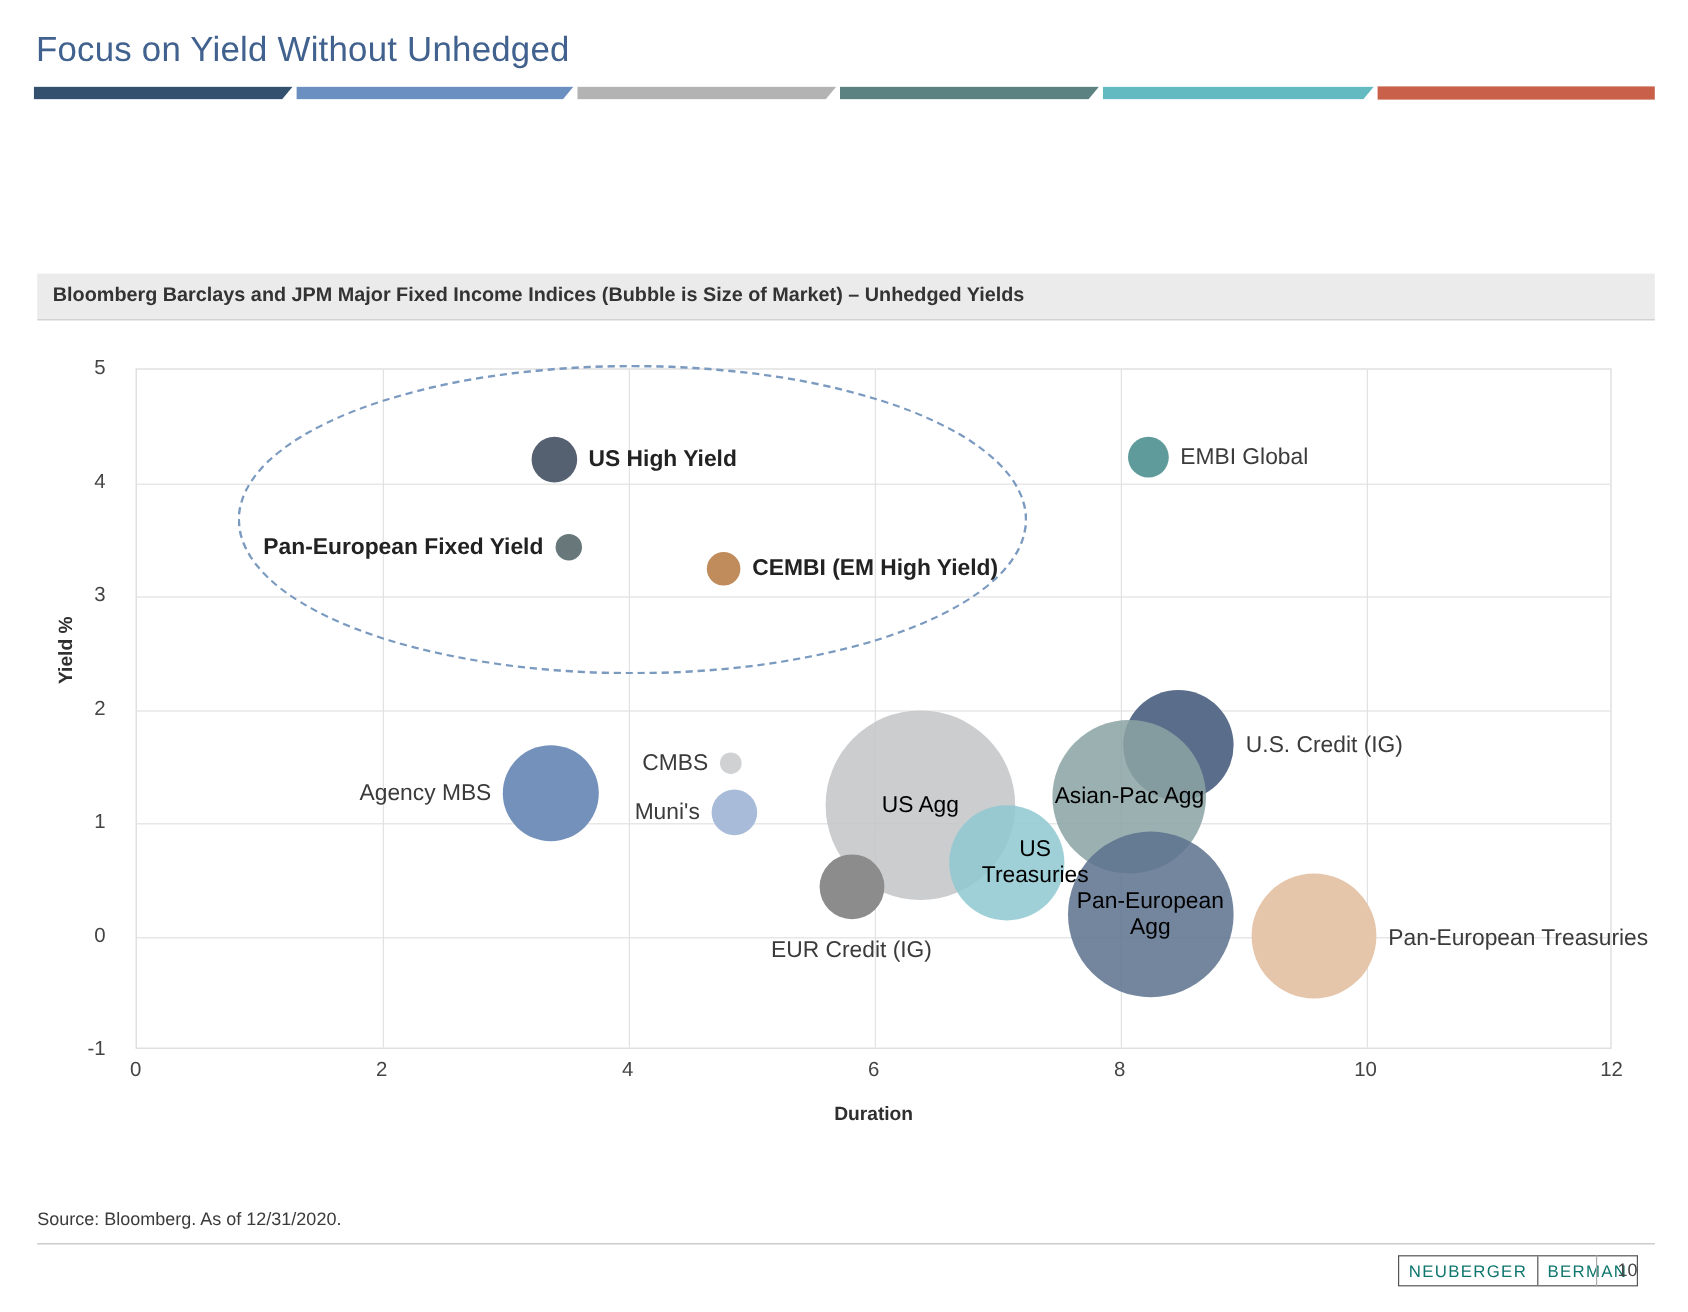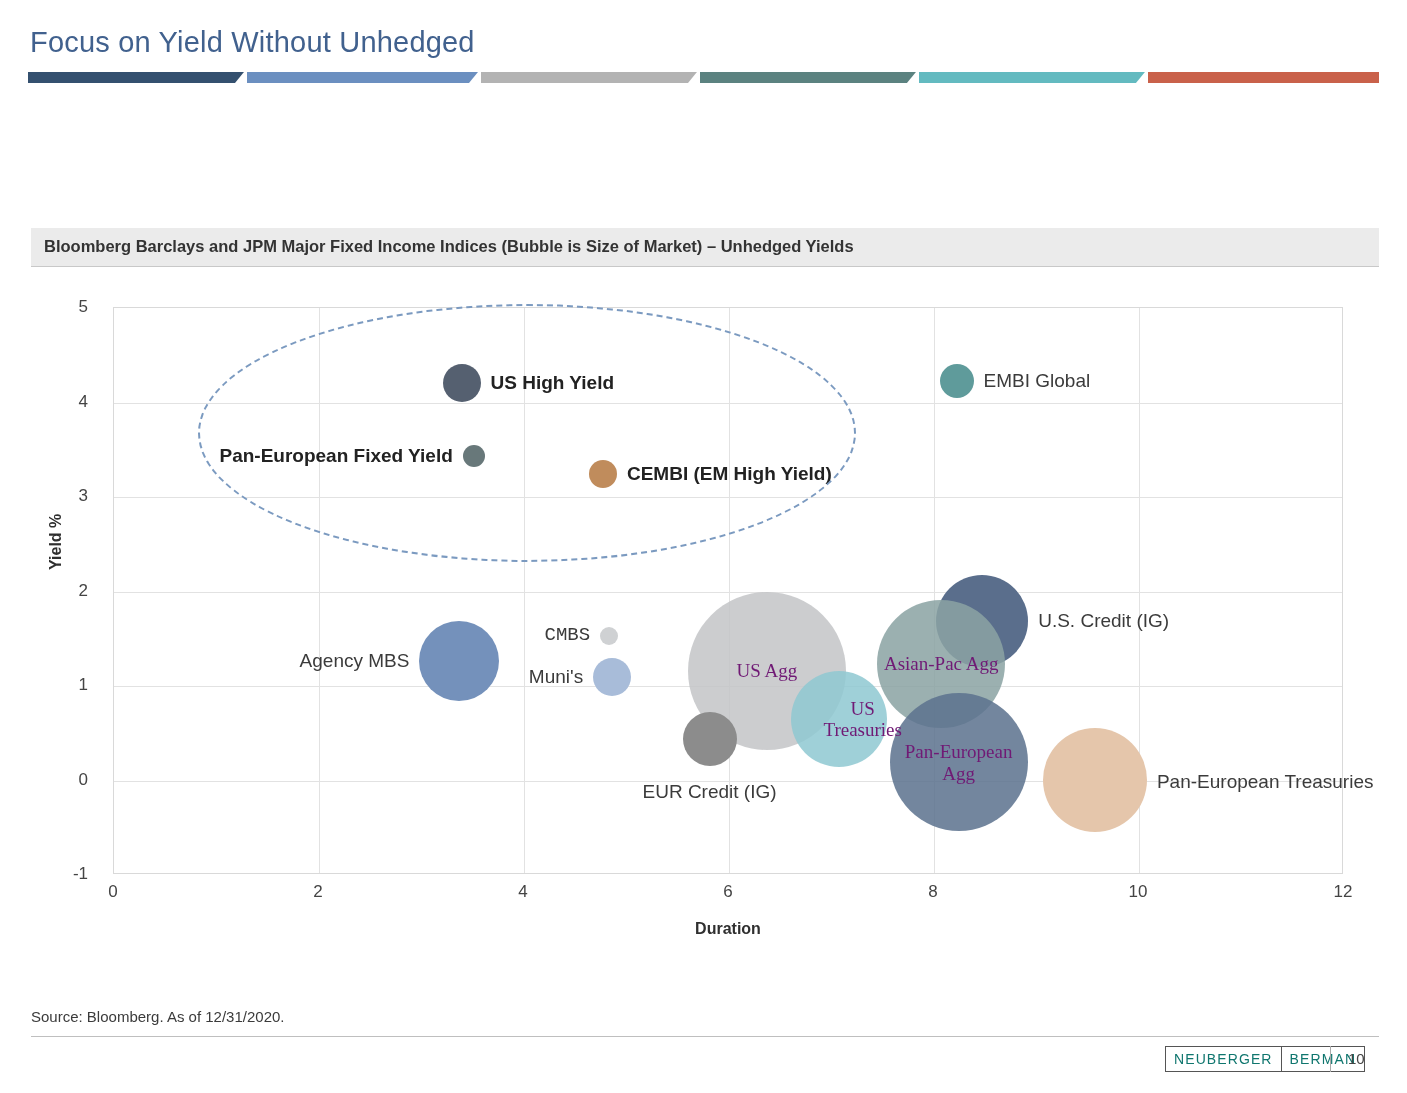--- a/index.html
+++ b/index.html
@@ -133,21 +133,21 @@
   .bubble-label {
     position: absolute;
     font-size: 19px;
     color: #3b3b3b;
     white-space: pre-line;
     transform: translate(-50%, -50%);
     text-align: center;
     line-height: 1.12;
     pointer-events: none;
   }
-  .bubble-label.inside { color: #701a75; font-family: Liberation Serif, serif; }
+  .bubble-label.inside { color: #000000; }
   .bubble-label.bold { font-weight: bold; color: #222222; }
   .bubble-label.left  { transform: translate(-100%, -50%); text-align: right; }
   .bubble-label.right { transform: translate(0, -50%); text-align: left; }
 
   
   #highlight-ellipse {
     position: absolute;
     left: 198px; top: 304px;
     width: 658px; height: 258px;
     border: 2.5px dashed #7b9ac0;
@@ -280,21 +280,21 @@
     <div class="bubble" style="left: 766.95px; top: 670.825px; width: 158px; height: 158px; background: rgb(196, 197, 199); opacity: 0.86;"></div>
     <div class="bubble-label inside" style="left: 766.95px; top: 670.825px;">US Agg</div>
     <div class="bubble" style="left: 838.7px; top: 719.02px; width: 96px; height: 96px; background: rgb(143, 200, 210); opacity: 0.86;"></div>
     <div class="bubble-label inside" style="left: 838.7px; top: 719.02px; margin-left: 24px;">US
 Treasuries</div>
     <div class="bubble" style="left: 709.55px; top: 738.865px; width: 54px; height: 54px; background: rgb(140, 140, 140); opacity: 1;"></div>
     <div class="bubble-label" style="left: 709.55px; top: 791.865px;">EUR Credit (IG)</div>
     <div class="bubble" style="left: 459.45px; top: 661.375px; width: 80px; height: 80px; background: rgb(116, 145, 187); opacity: 1;"></div>
     <div class="bubble-label left" style="left: 409.45px; top: 661.375px;">Agency MBS</div>
     <div class="bubble" style="left: 609.1px; top: 635.86px; width: 18px; height: 18px; background: rgb(207, 209, 211); opacity: 1;"></div>
-    <div class="bubble-label left" style="left: 590.1px; top: 635.86px; font-family: Liberation Mono, monospace;">CMBS</div>
+    <div class="bubble-label left" style="left: 590.1px; top: 635.86px;">CMBS</div>
     <div class="bubble" style="left: 612.175px; top: 677.44px; width: 38px; height: 38px; background: rgb(168, 188, 217); opacity: 1;"></div>
     <div class="bubble-label left" style="left: 583.175px; top: 677.44px;">Muni's</div>
   </div>
 
 <div id="highlight-ellipse"></div>
 
 <div id="source-note">Source:  Bloomberg.  As of 12/31/2020.</div>
 <div id="footer-rule"></div>
 <div id="logo-box">
   <span>NEUBERGER</span>

